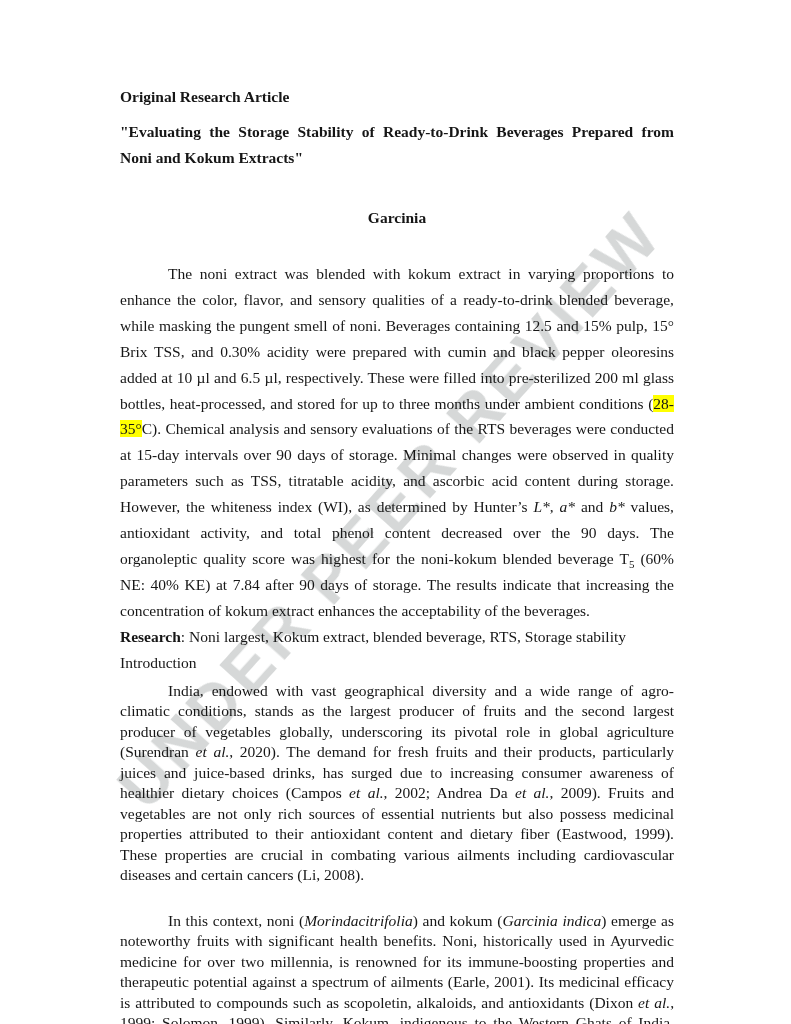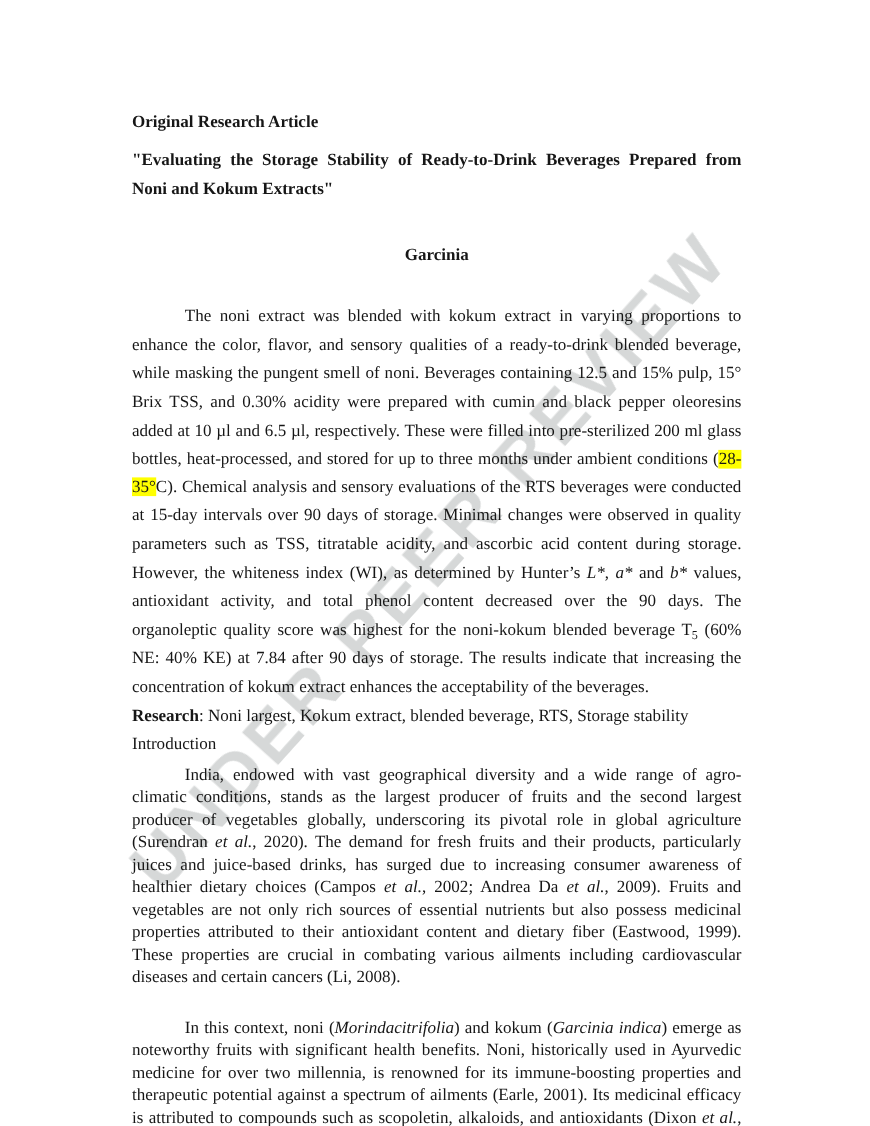--- a/index.html
+++ b/index.html
@@ -39,21 +39,21 @@
     position: absolute;
     left: 120px;
     top: 86px;
     width: 554px;
     z-index: 2;
     font-size: 15.5px;
   }
   .article-type {
     font-weight: bold;
     font-size: 15.5px;
-    margin: 16px 0 13px 0;
+    margin: 2px 0 13px 0;
   }
   .title {
     font-weight: bold;
     font-size: 15.5px;
     line-height: 26px;
     text-align: justify;
     margin: 0 0 38px 0;
   }
   .abstract-heading {
     text-align: center;

